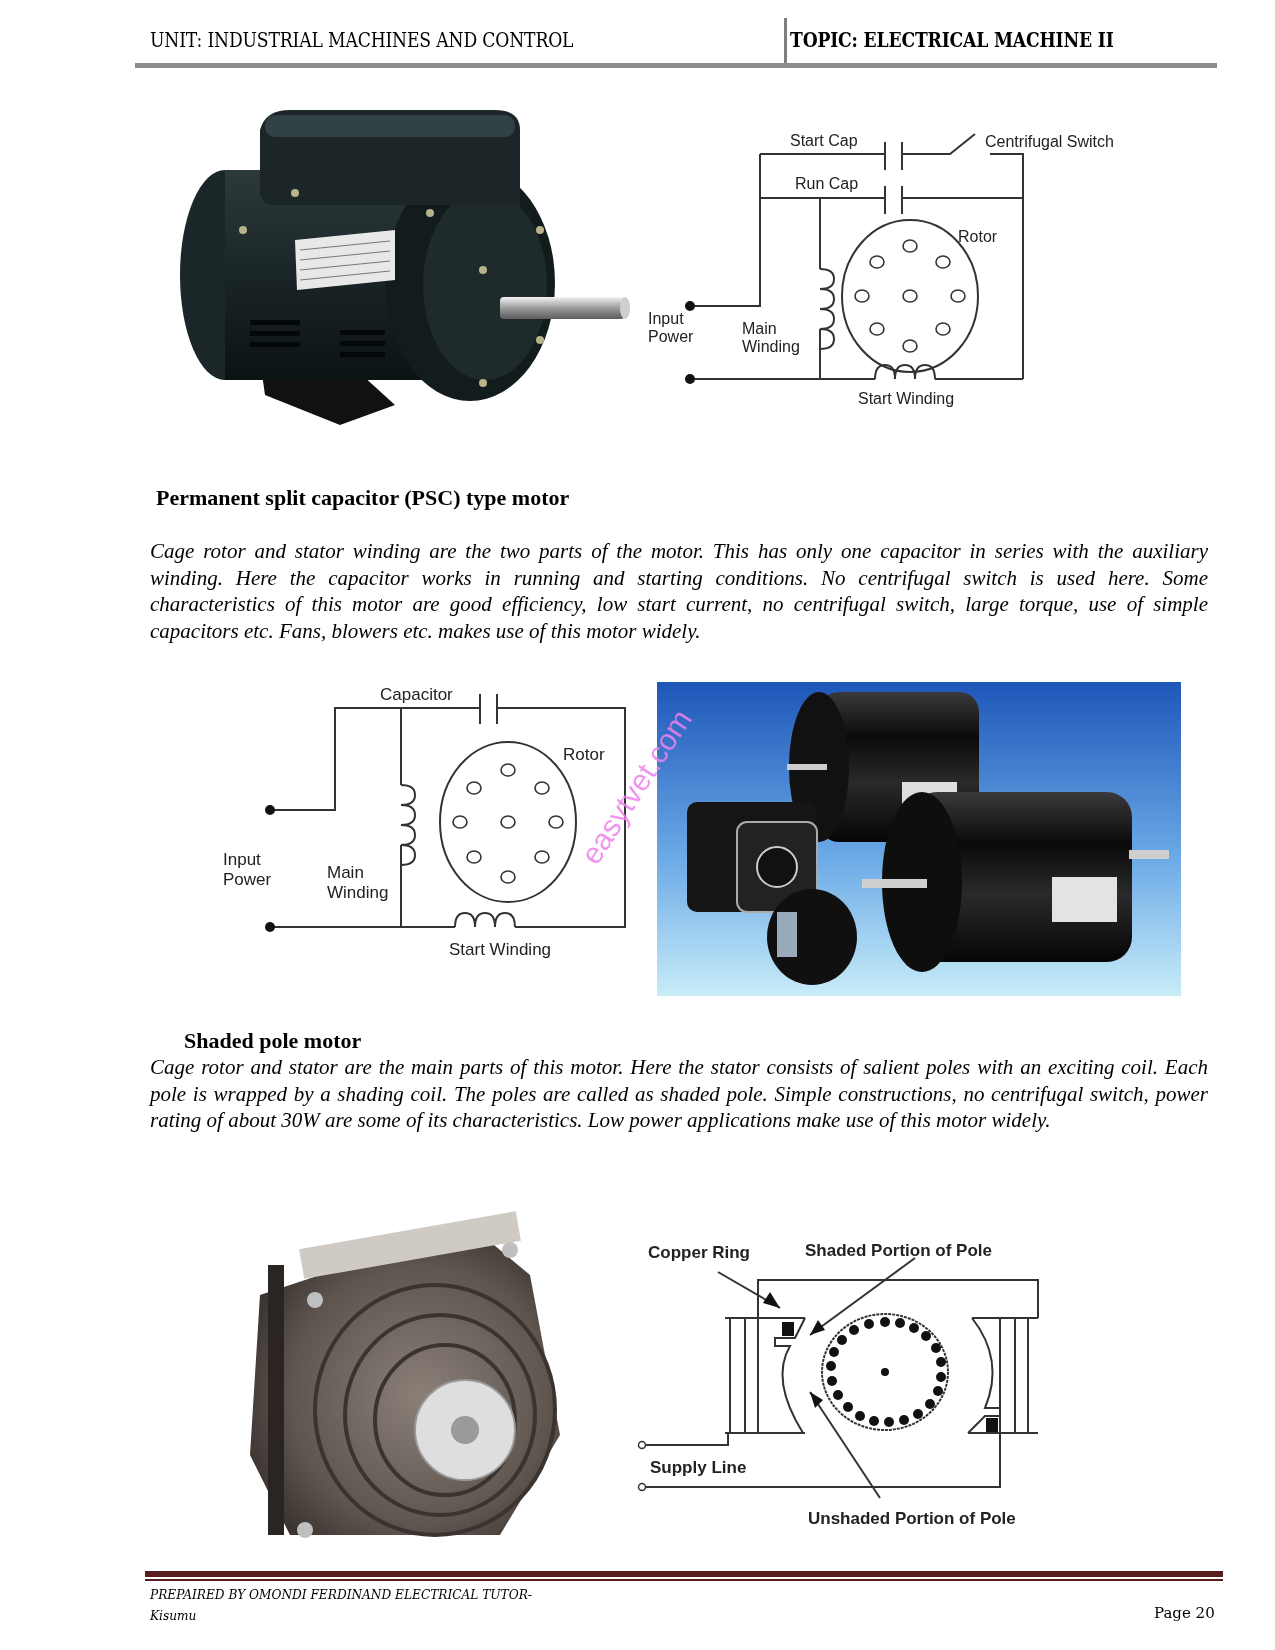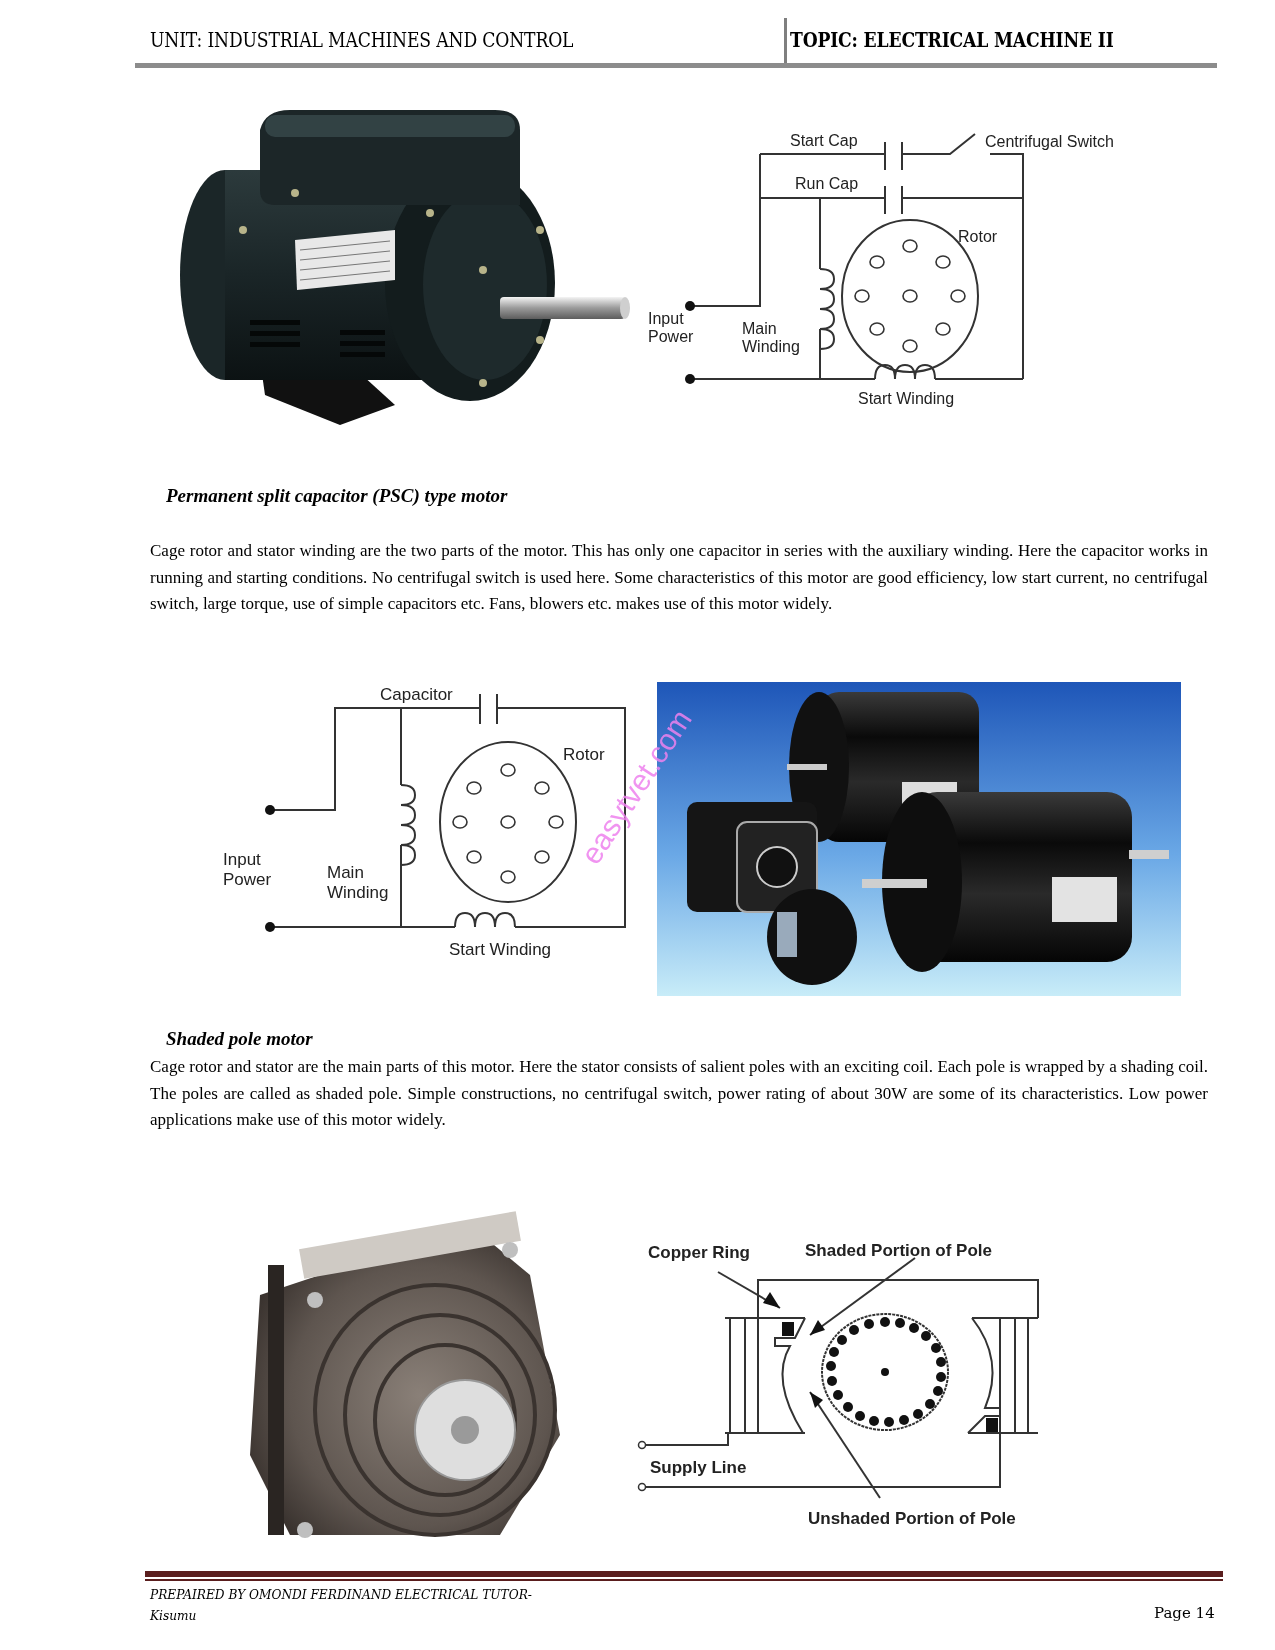--- a/index.html
+++ b/index.html
@@ -3,22 +3,22 @@
 <meta charset="utf-8">
 <style>
   html, body { margin:0; padding:0; background:#ffffff; }
   body { width:1275px; height:1650px; position:relative; overflow:hidden; font-family:"Liberation Serif", serif; color:#000; }
   .abs { position:absolute; }
   .hdr-text { font-family:"DejaVu Serif", serif; font-size:20px; top:28px; letter-spacing:-0.2px; transform:scaleX(0.86); transform-origin:left center; white-space:nowrap; }
   .hdr-left { left:150px; }
   .hdr-right { left:790px; font-weight:bold; }
   .hdr-divider { left:784px; top:18px; width:3px; height:48px; background:#7f7f7f; }
   .hdr-rule { left:135px; top:63px; width:1082px; height:5px; background:#8c8c8c; }
-  .heading { font-weight:bold; font-size:19px; left:166px; white-space:nowrap;font-style:italic; }
-  .para { left:150px; width:1058px; font-size:17px; line-height:26.5px; text-align:justify; }
+  .heading { font-weight:bold; font-size:22px; left:156px; white-space:nowrap; }
+  .para { left:150px; width:1058px; font-size:21px; line-height:26.5px; text-align:justify;font-style:italic; }
   .caption-svg text { font-family:"Liberation Sans", sans-serif; fill:#222; }
   .footer-rule1 { left:145px; top:1571px; width:1078px; height:6px; background:#5a1e1e; }
   .footer-rule2 { left:145px; top:1579px; width:1078px; height:2px; background:#5a1e1e; }
   .footer-text { left:150px; font-style:italic; font-size:13.5px; font-family:"DejaVu Serif", serif; transform:scaleX(0.9); transform-origin:left center; white-space:nowrap; }
   .page-num { left:1154px; top:1604px; font-size:15px; font-family:"DejaVu Serif", serif; white-space:nowrap; }
   .watermark { left:548px; top:770px; font-family:"Liberation Sans", sans-serif; font-size:30px; color:#ee82ee; transform:rotate(-57deg); transform-origin:center; white-space:nowrap; opacity:0.85; }
 </style>
 </head>
 <body>
 
@@ -208,21 +208,21 @@
     <rect x="472" y="168" width="40" height="9" fill="#cfcfcf"></rect>
     <rect x="395" y="195" width="65" height="45" fill="#e3e3e3"></rect>
 
     <ellipse cx="155" cy="255" rx="45" ry="48" fill="#101010"></ellipse>
     <rect x="120" y="230" width="20" height="45" fill="#9ab"></rect>
   </svg>
 </div>
 
 <div class="abs watermark">easytvet.com</div>
 
-<div class="abs heading" style="top:1028px;">Shaded pole motor</div>
+<div class="abs heading" style="top:1028px;margin-left:28px;">Shaded pole motor</div>
 <div class="abs para" style="top:1054px;">Cage rotor and stator are the main parts of this motor. Here the stator consists of salient poles with an exciting coil. Each pole is wrapped by a shading coil. The poles are called as shaded pole. Simple constructions, no centrifugal switch, power rating of about 30W are some of its characteristics. Low power applications make use of this motor widely.</div>
 
 <div class="abs" style="left:240px;top:1205px;width:330px;height:345px;">
   <svg width="330" height="345" viewBox="0 0 330 345">
     <defs>
       <radialGradient id="alG" cx="0.55" cy="0.55" r="0.6">
         <stop offset="0" stop-color="#8a8078"></stop>
           <stop offset="0.7" stop-color="#5e554f"></stop>
           <stop offset="1" stop-color="#3a332f"></stop>
       </radialGradient>
@@ -310,13 +310,13 @@
     <text x="185" y="26" font-size="17" font-weight="bold">Shaded Portion of Pole</text>
     <text x="30" y="243" font-size="17" font-weight="bold">Supply Line</text>
     <text x="188" y="294" font-size="17" font-weight="bold">Unshaded Portion of Pole</text>
   </svg>
 </div>
 
 <div class="abs footer-rule1"></div>
 <div class="abs footer-rule2"></div>
 <div class="abs footer-text" style="top:1586px;">PREPAIRED BY OMONDI FERDINAND ELECTRICAL TUTOR-</div>
 <div class="abs footer-text" style="top:1607px;">Kisumu</div>
-<div class="abs page-num">Page 14</div>
+<div class="abs page-num">Page 20</div>
 
 </body></html>

